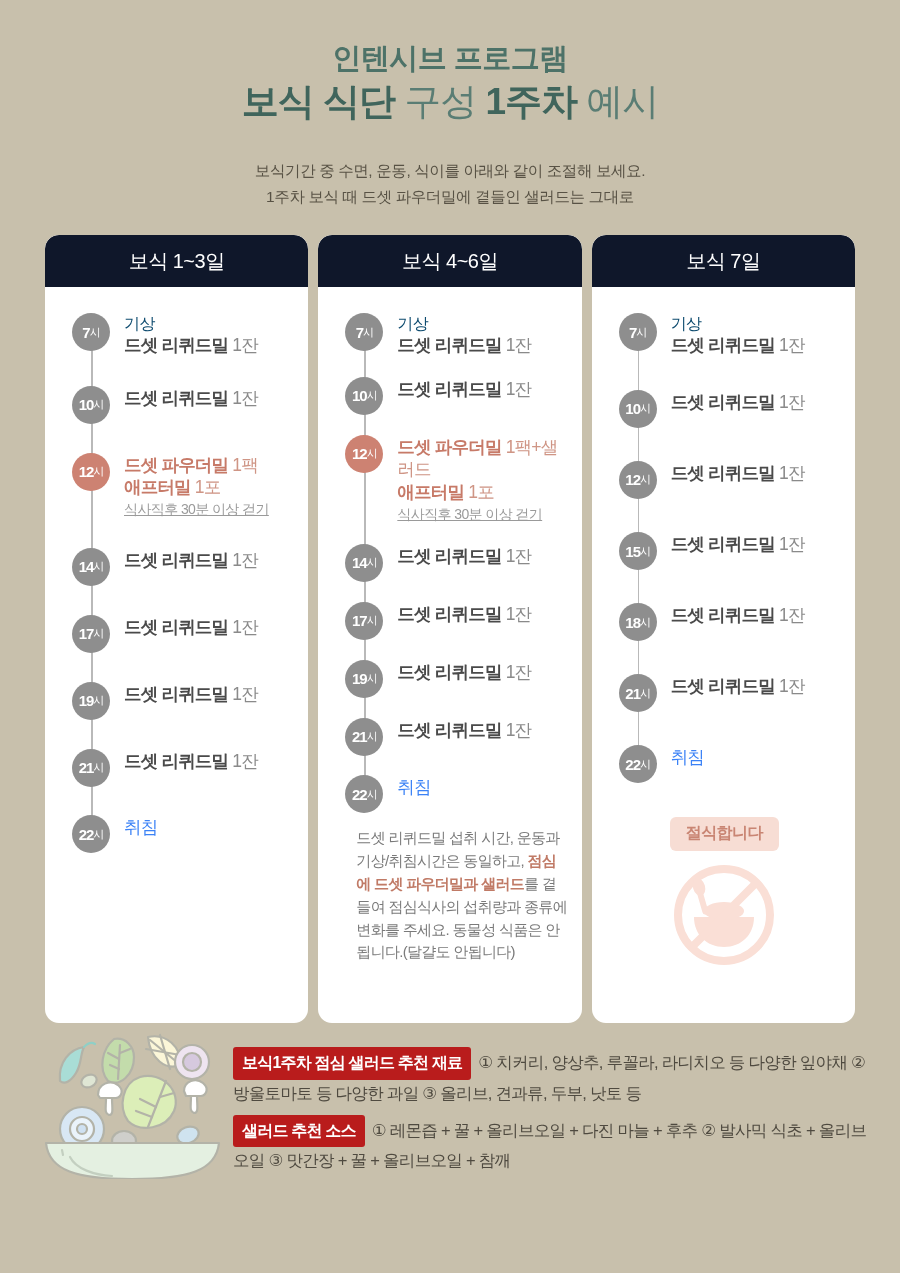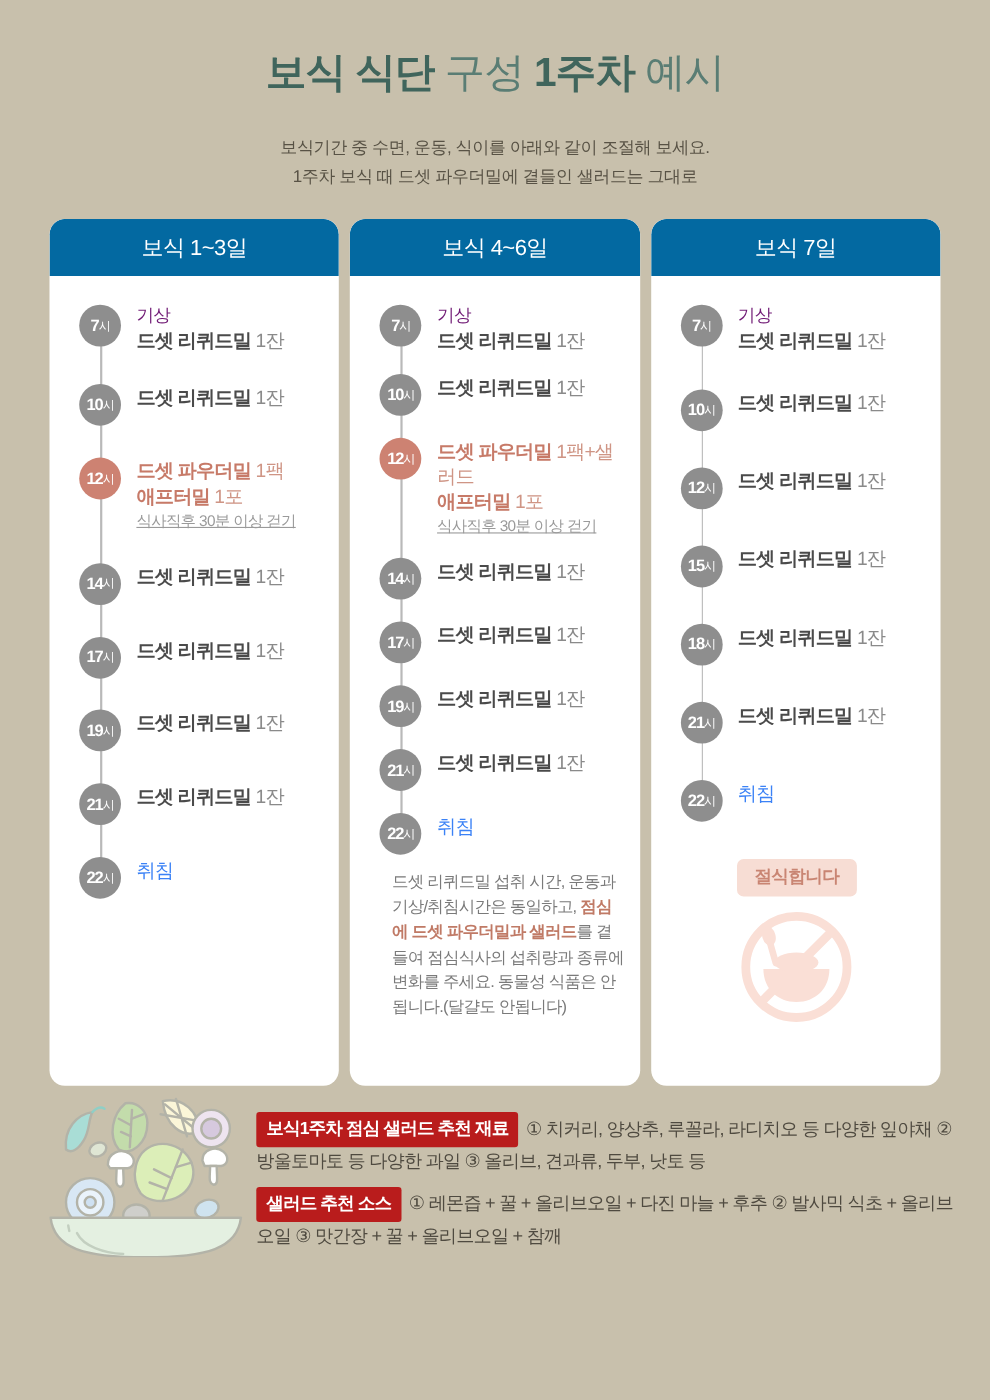--- a/index.html
+++ b/index.html
@@ -53,21 +53,21 @@
   .card {
     flex: 1;
     background: #ffffff;
     border-radius: 14px;
     overflow: hidden;
     display: flex;
     flex-direction: column;
     min-height: 788px;
   }
   .card-header {
-    background: #0369a1;
+    background: #0f172a;
     color: #ffffff;
     text-align: center;
     font-size: 20px;
     font-weight: 500;
     letter-spacing: -0.5px;
     padding: 13px 0 12px;
     border-radius: 14px 14px 0 0;
   }
   .card-body {
     padding: 26px 14px 18px 16px;
@@ -107,21 +107,21 @@
     letter-spacing: -1px;
     margin-left: 11px;
   }
   .tl-bullet.accent { background: #cd8272; }
   .tl-bullet .hr { font-size: 11px; font-weight: 500; }
 
   .tl-content { padding-left: 14px; padding-top: 1px; flex: 1; }
 
   .tl-sub {
     font-size: 16px;
-    color: #701a75;
+    color: #0c4a6e;
     letter-spacing: -0.6px;
     line-height: 1.22;
   }
   .tl-main {
     font-size: 17.5px;
     color: #4a4a4a;
     font-weight: 700;
     letter-spacing: -0.8px;
     line-height: 1.3;
   }
@@ -190,20 +190,21 @@
     vertical-align: middle;
     margin-right: 7px;
   }
   .ft-block { margin-bottom: 9px; }
   .ft-block:last-child { margin-bottom: 0; }
 </style>
 </head>
 <body>
 
 <div class="header">
+  <div class="title-eyebrow">인텐시브 프로그램</div>
   <div class="title-main">
     <span class="bold">보식 식단</span>
     <span class="light">구성</span>
     <span class="bold">1주차</span>
     <span class="light">예시</span>
   </div>
   <div class="subtitle">
     <div>보식기간 중 수면, 운동, 식이를 아래와 같이 조절해 보세요.</div>
     <div>1주차 보식 때 드셋 파우더밀에 곁들인 샐러드는 그대로</div>
   </div>

